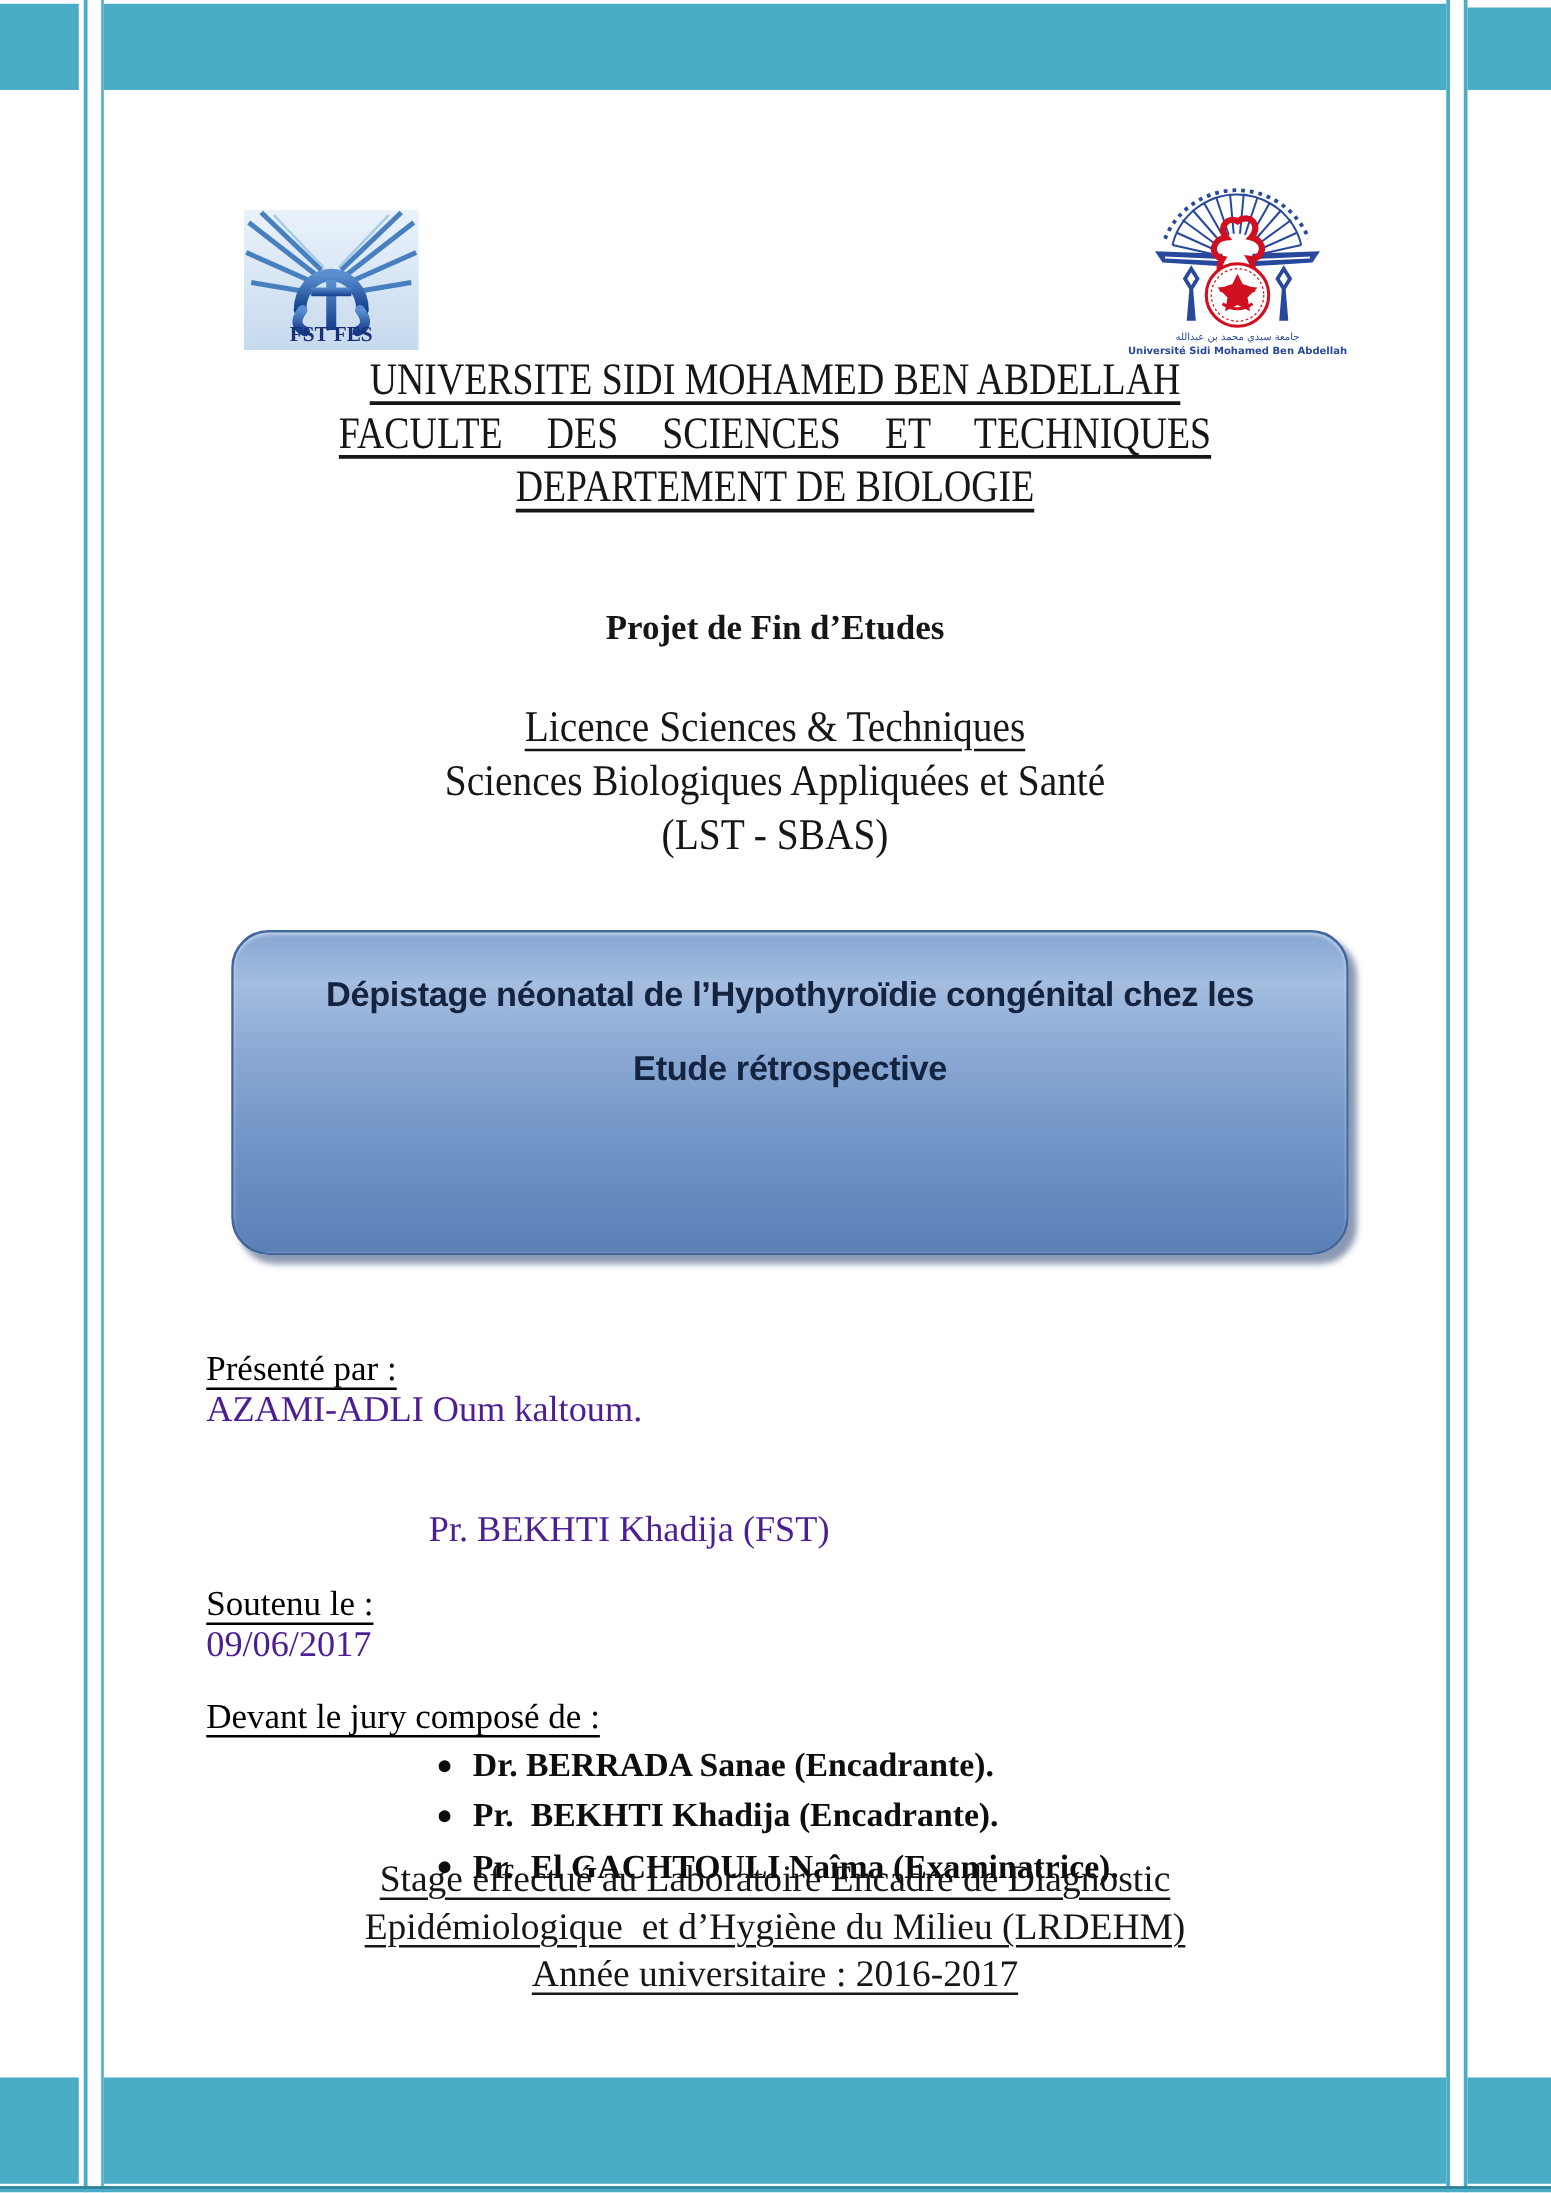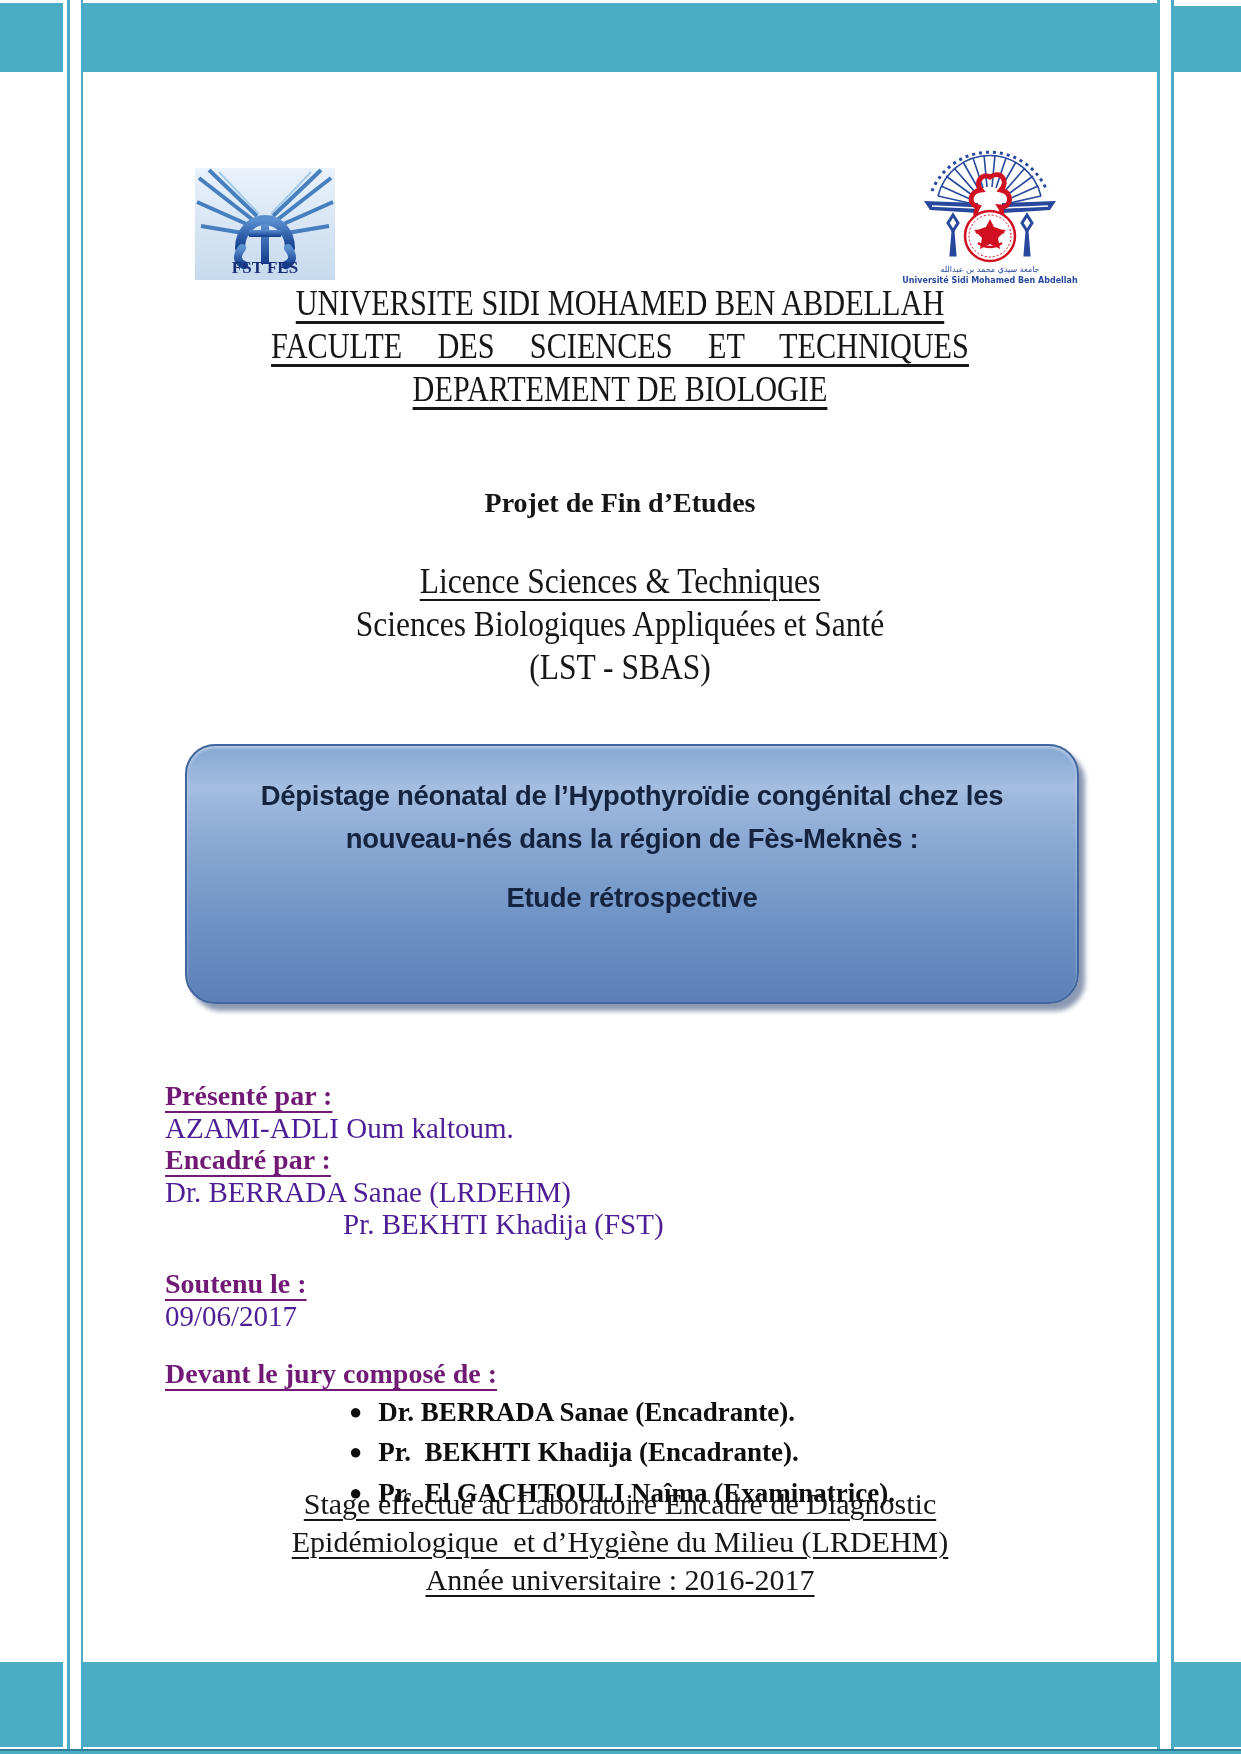--- a/index.html
+++ b/index.html
@@ -34,21 +34,21 @@
     box-sizing:border-box;
     font-family:"Liberation Sans",sans-serif;font-weight:bold;color:#14233F;
     text-align:center;font-size:27.5px;letter-spacing:-0.3px;
     padding-top:28px;
   }
   .titlebox .tline{line-height:43px;}
   .titlebox .tline3{margin-top:16px;}
   
   .row{position:absolute;font-size:28px;white-space:pre-wrap;}
   .lbl{
-    color:#701a75;font-weight:bold;
+    color:#000000;font-weight:normal;
     text-decoration:underline;text-decoration-thickness:2px;text-underline-offset:6px;
     display:inline-block;
   }
   .lblw{min-width:178px;}
   .val{font-weight:normal;color:#4c1d95;font-size:29px;}
   
   .bullet-row{position:absolute;left:322px;font-size:27px;font-weight:bold;color:#0d0d0d;white-space:pre-wrap;}
   .bullet-dot{display:inline-block;margin-right:16px;font-size:22px;vertical-align:2px;}
   
   .flines{left:150px;width:940px;text-align:center;font-size:30px;color:#161616;line-height:38px;}
@@ -160,31 +160,26 @@
   <div class="abs center projet" style="top:487px;">Projet de Fin d’Etudes</div>
 
   <div class="abs center lic" style="top:560px;">
     <div class="u2">Licence Sciences &amp; Techniques</div>
     <div>Sciences Biologiques Appliquées et Santé</div>
     <div>(LST - SBAS)</div>
   </div>
 
   <div class="abs titlebox">
     <div class="tline">Dépistage néonatal de l’Hypothyroïdie congénital chez les</div>
-    <div class="tline">nouveau-nés dans la région de Fès-Meknès :</div>
     <div class="tline tline3">Etude rétrospective</div>
   </div>
 
   <div class="row" style="left:137px;top:1048px;">
     <span class="lbl lblw">Présenté par :</span>
     <span class="val">AZAMI-ADLI Oum kaltoum.</span>
-  </div>
-  <div class="row" style="left:137px;top:1112px;">
-    <span class="lbl lblw">Encadré par :</span>
-    <span class="val">Dr. BERRADA Sanae (LRDEHM)</span>
   </div>
   <div class="row" style="left:315px;top:1176px;">
     <span class="val">Pr. BEKHTI Khadija (FST)</span>
   </div>
   <div class="row" style="left:137px;top:1236px;">
     <span class="lbl">Soutenu le :</span>
     <span class="val">09/06/2017</span>
   </div>
 
   <div class="row" style="left:137px;top:1326px;">

